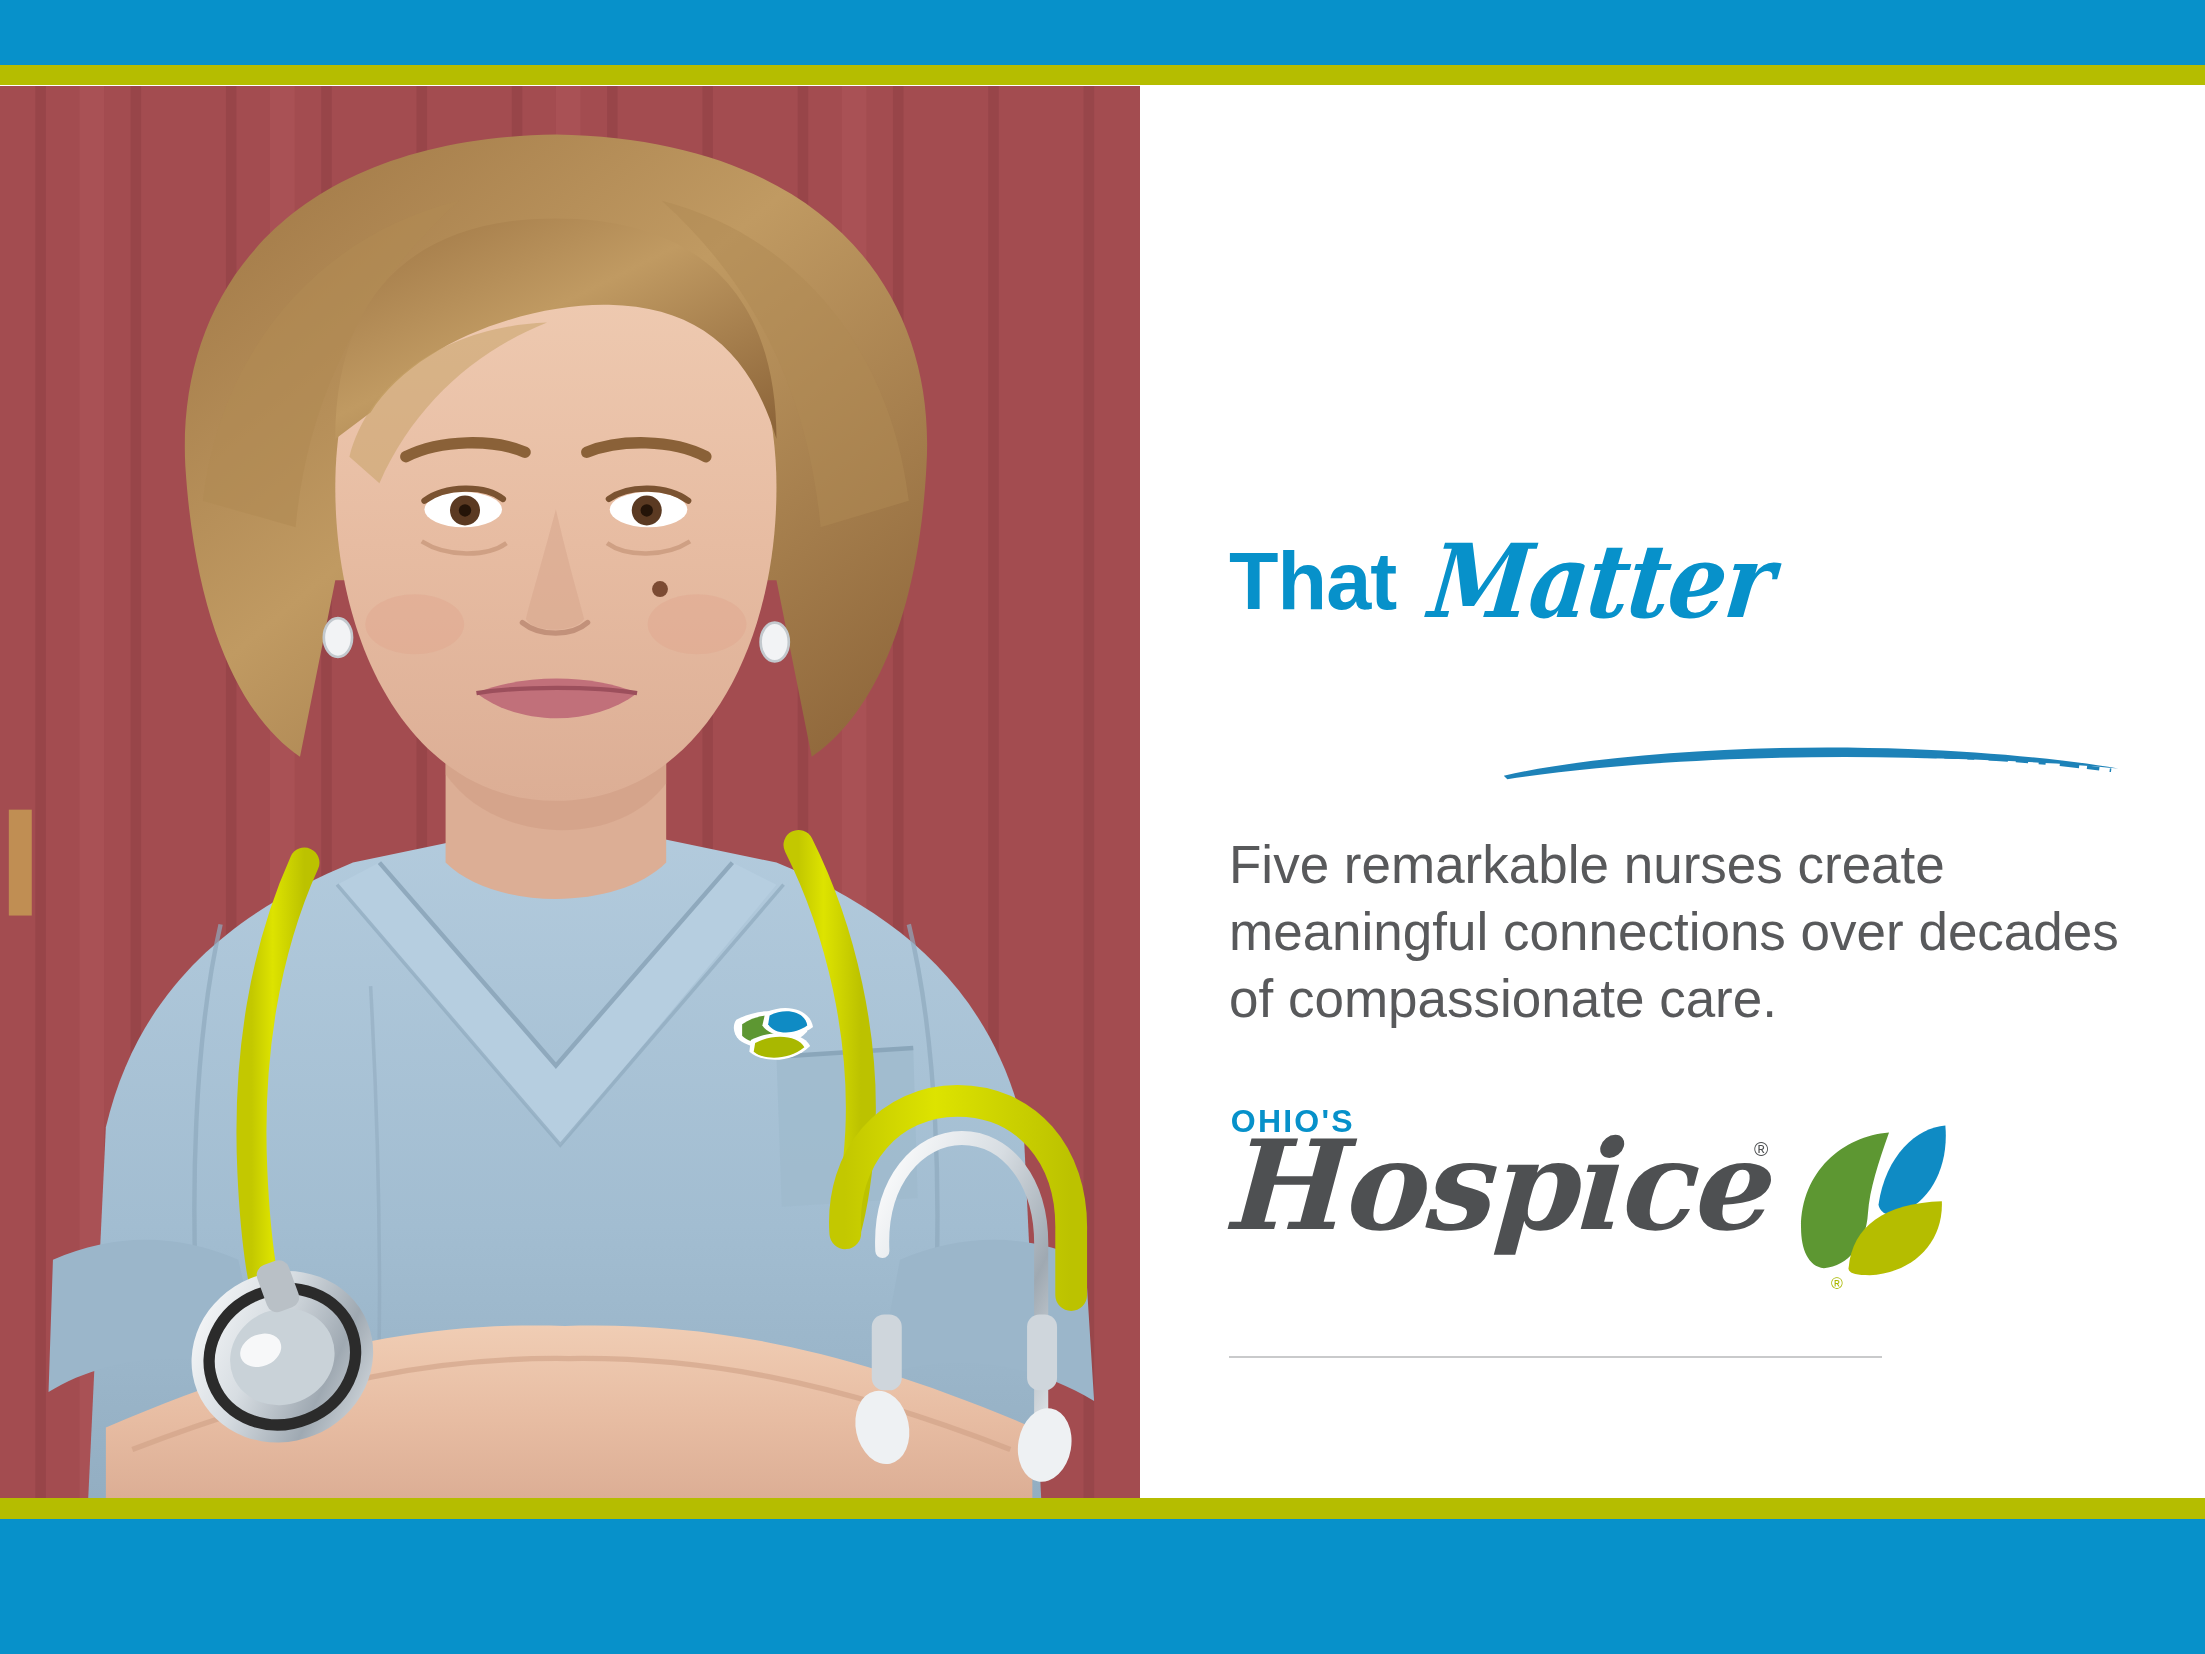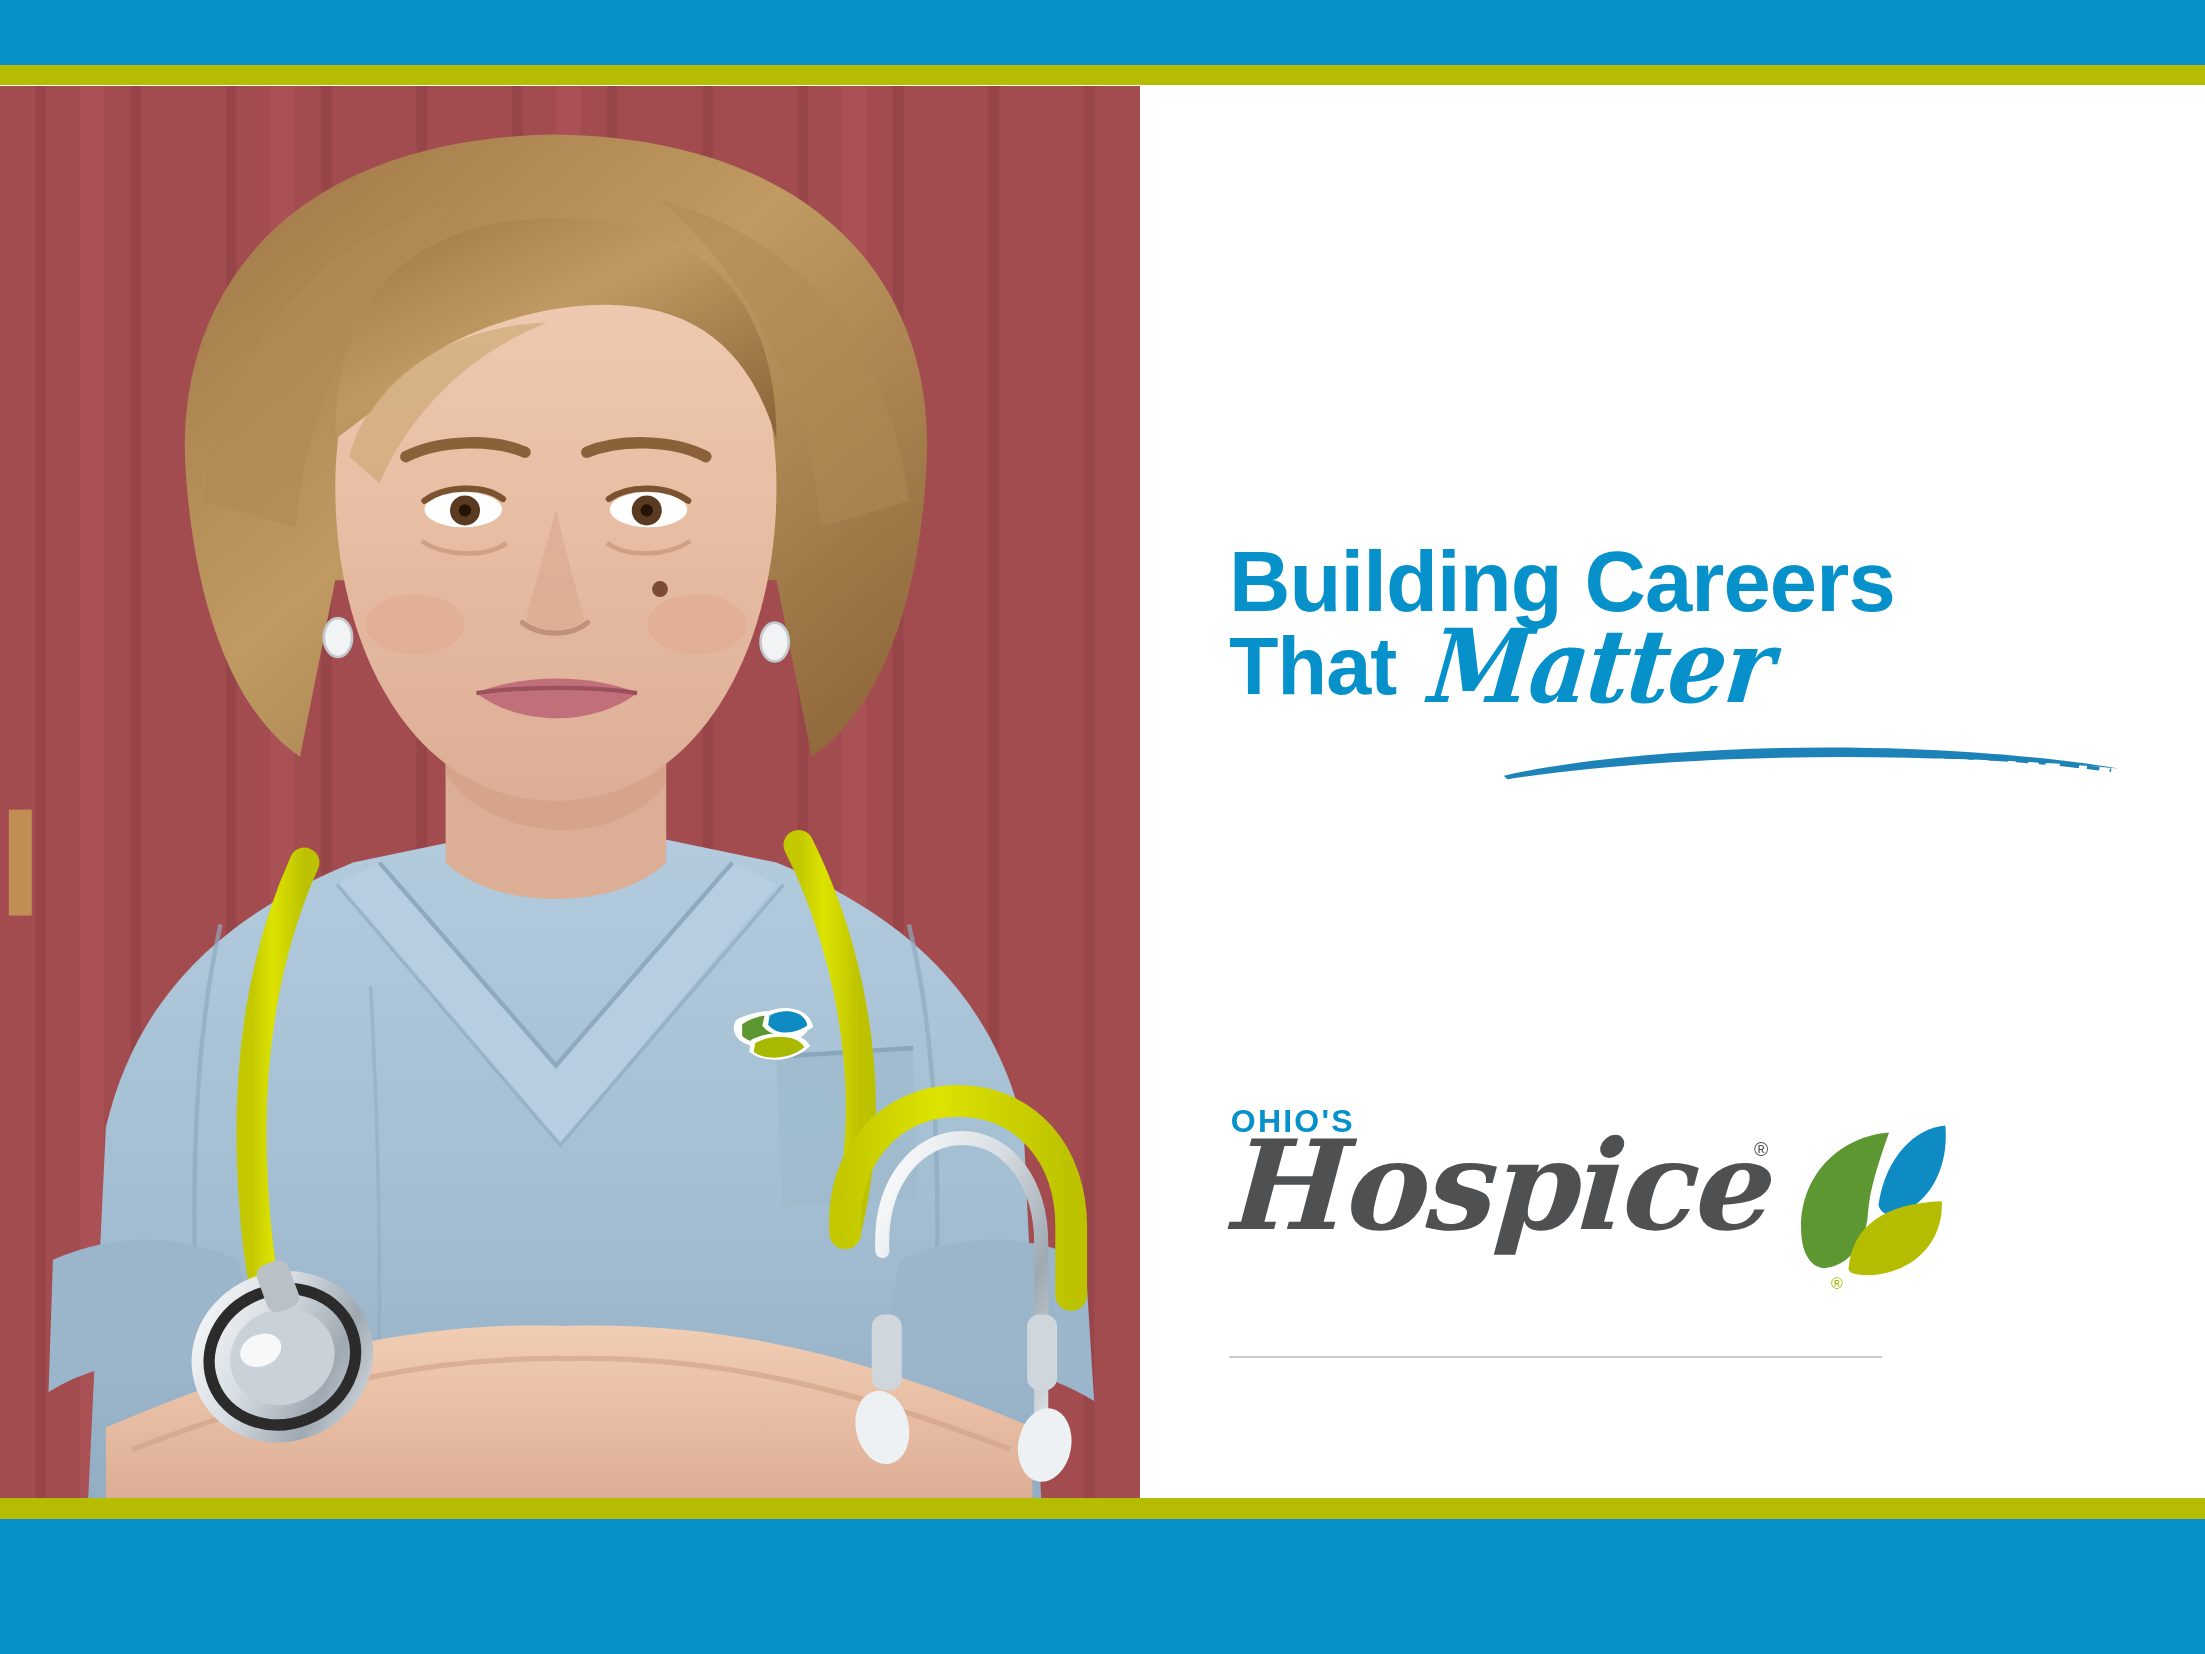--- a/index.html
+++ b/index.html
@@ -207,33 +207,33 @@
         <path d="M32 -18 C56 -30 82 -22 84 -4 C64 10 38 8 30 -6 Z" fill="#0f8bc4"></path>
         <path d="M6 16 C36 0 78 4 88 24 C64 48 22 48 4 32 Z" fill="#ffffff"></path>
         <path d="M12 20 C38 6 72 10 80 26 C58 44 24 44 10 32 Z" fill="#a9b800"></path>
       </g>
     </svg>
   </div>
 
   <div class="panel">
 
     <div class="headline">
-      <div class="hl-line hl-line1">Building Careers</div>
       <div class="hl-line hl-line2">
         <span>That</span>
         <span class="hl-script">Matter</span>
       </div>
       <div class="underline-brush">
         <svg viewBox="0 0 700 46" preserveAspectRatio="none">
           <path d="M2 40 C120 14 300 4 460 10 C560 14 640 22 698 32 C640 26 556 22 460 20 C300 16 122 26 6 44 Z" fill="#1d82b8"></path>
           <path d="M470 18 C560 20 630 26 690 34" stroke="#1d82b8" stroke-width="4" fill="none" stroke-dasharray="22 9 14 12 8 16"></path>
         </svg>
       </div>
     </div>
 
+    <div class="subhead">Five remarkable nurses create meaningful connections over decades of compassionate care.</div>
 
     <div class="logo">
       <div class="logo-ohios">OHIO'S</div>
       <div class="logo-word">Hospice</div>
       <div class="logo-reg">®</div>
       <div class="logo-leaf">
         <svg viewBox="0 0 175 180">
           <path d="M8 122 C8 58 56 18 108 14 C96 48 86 78 84 106 C82 140 62 166 34 168 C16 166 8 146 8 122 Z" fill="#5d9732"></path>
           <path d="M96 96 C104 40 140 8 172 6 C176 52 156 92 120 106 C108 110 98 106 96 96 Z" fill="#0f8bc4"></path>
           <path d="M62 168 C66 120 104 94 168 92 C170 140 134 174 86 176 C70 176 62 174 62 168 Z" fill="#b5bd00"></path>

